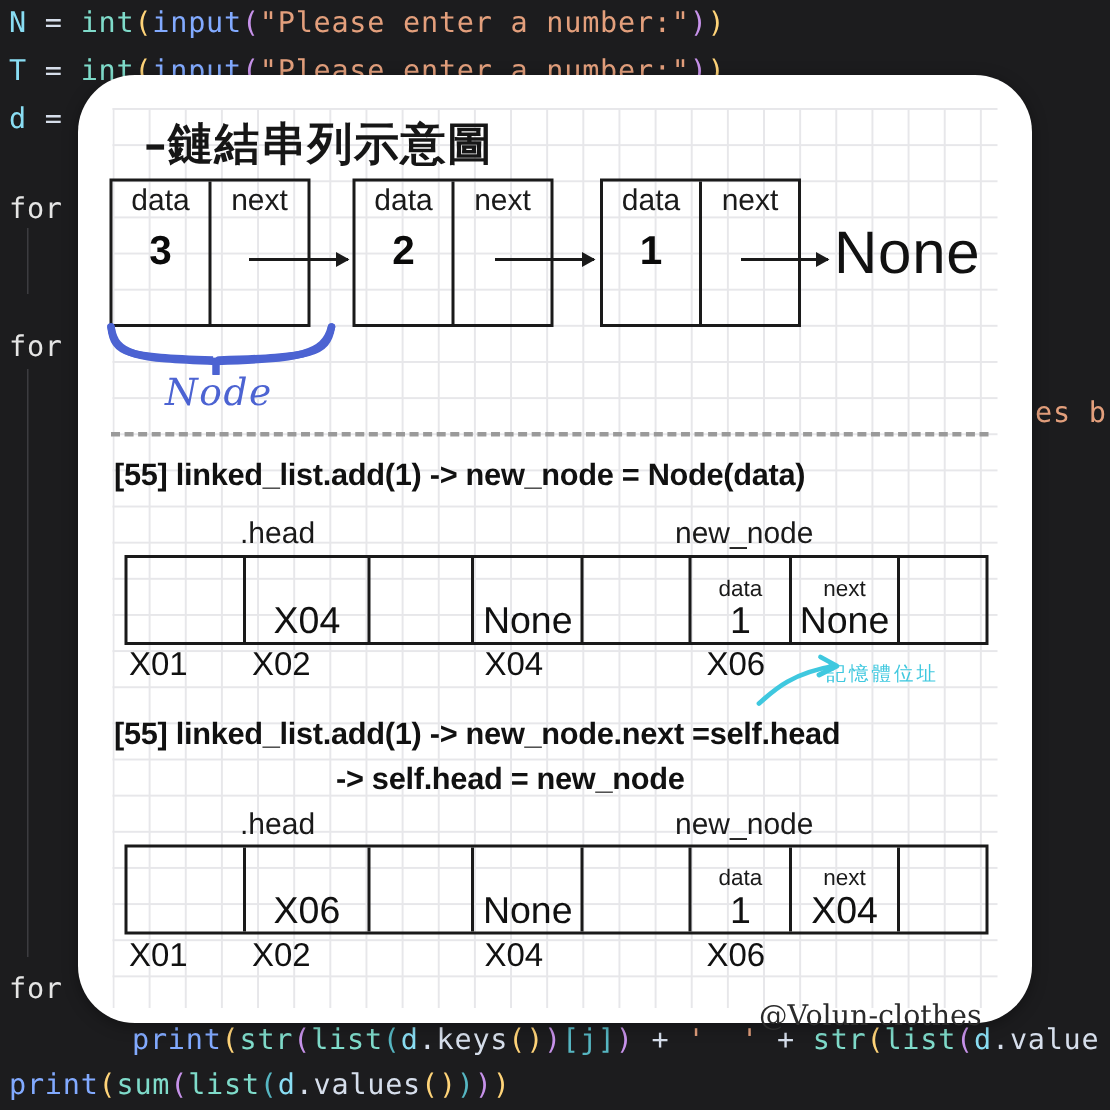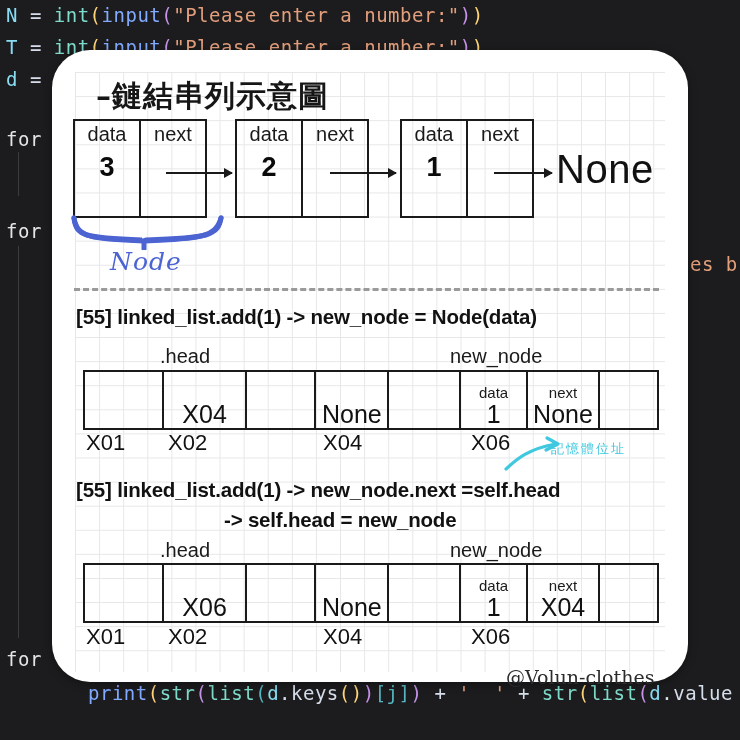--- a/index.html
+++ b/index.html
@@ -152,23 +152,24 @@
 </style>
 </head>
 <body>
 
 <div id="code-bg">
   <div class="code-line" style="top:4px;"><span class="var">N</span><span class="wht"> = </span><span class="grn">int</span><span class="pn1">(</span><span class="fn">input</span><span class="pn2">(</span><span class="str">"Please enter a number:"</span><span class="pn2">)</span><span class="pn1">)</span></div>
   <div class="code-line" style="top:36px;"><span class="var">T</span><span class="wht"> = </span><span class="grn">int</span><span class="pn1">(</span><span class="fn">input</span><span class="pn2">(</span><span class="str">"Please enter a number:"</span><span class="pn2">)</span><span class="pn1">)</span></div>
   <div class="code-line" style="top:68px;"><span class="var">d</span><span class="wht"> = </span><span class="pn1">{}</span></div>
   <div class="code-line kw" style="top:128px;">for</div>
   <div class="code-line kw" style="top:220px;">for</div>
-  <div class="code-line str" style="top:253px;left:690px;">es b</div>
+  <div class="code-line str" style="top:264px;left:690px;">es b</div>
   <div class="code-line kw" style="top:648px;">for</div>
   <div class="code-line" style="top:682px;left:88px;"><span class="fn">print</span><span class="pn1">(</span><span class="grn">str</span><span class="pn2">(</span><span class="grn">list</span><span class="pn3">(</span><span class="var">d</span><span class="wht">.keys</span><span class="pn1">()</span><span class="pn2">)</span><span class="pn3">[j]</span><span class="pn2">)</span><span class="wht"> + </span><span class="str">'  '</span><span class="wht"> + </span><span class="grn">str</span><span class="pn1">(</span><span class="grn">list</span><span class="pn2">(</span><span class="var">d</span><span class="wht">.value</span></div>
+  <div class="code-line" style="top:712px;"><span class="fn">print</span><span class="pn1">(</span><span class="grn">sum</span><span class="pn2">(</span><span class="grn">list</span><span class="pn3">(</span><span class="var">d</span><span class="wht">.values</span><span class="pn1">()</span><span class="pn3">)</span><span class="pn2">)</span><span class="pn1">)</span></div>
   <div class="indent-guide" style="left:18px;top:152px;height:44px;"></div>
   <div class="indent-guide" style="left:18px;top:246px;height:392px;"></div>
 </div>
 
 <div id="card">
   <div id="grid"></div>
   <div id="paper"></div>
 </div>
 
 <div id="title">–鏈結串列示意圖</div>

